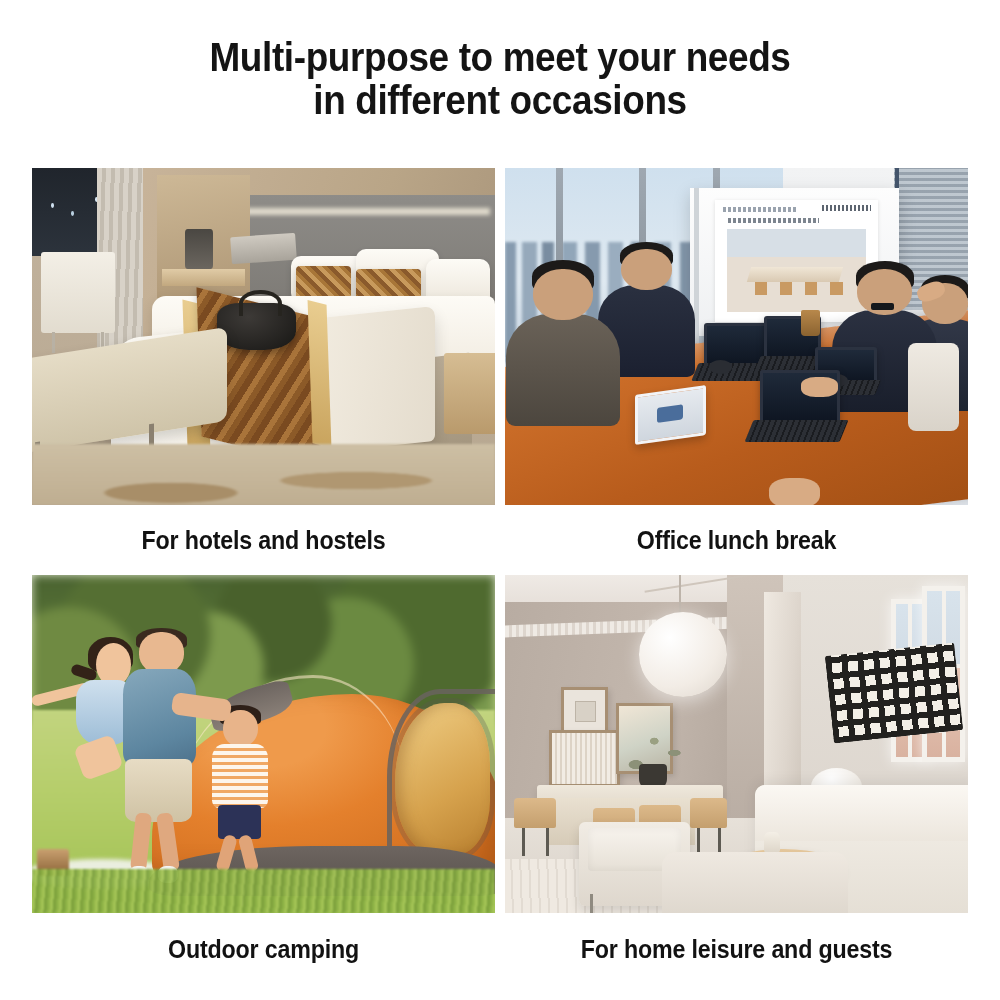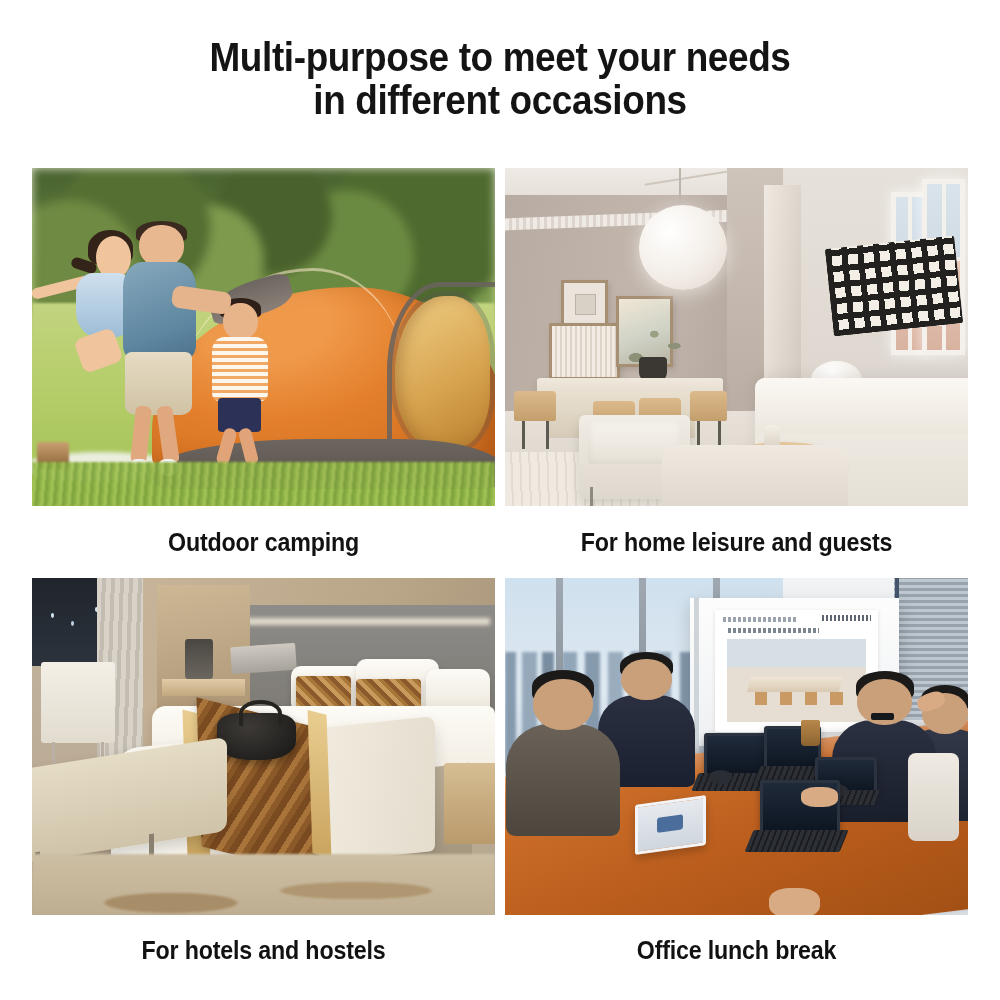--- a/index.html
+++ b/index.html
@@ -660,20 +660,144 @@
 </head>
 <body>
 
 <div class="page">
 
   <div class="headline">Multi-purpose to meet your needs
 in different occasions</div>
 
   <div class="grid">
 
+    <div class="row row2">
+
+      <div class="cell">
+        <div class="photo p3">
+          <div class="wall"></div>
+          <div class="headwall"></div>
+          <div class="headlight"></div>
+          <div class="windowdark"></div>
+          <div class="curt"></div>
+          <div class="whitechair">
+            <i style="left:14%"></i>
+            <i style="left:80%"></i>
+          </div>
+          <div class="cabinet2"></div>
+          <div class="shelf"></div>
+          <div class="kettle"></div>
+          <div class="sconce"></div>
+
+          <div class="pillow pw1"></div>
+          <div class="pillow pw2"></div>
+          <div class="pillow pw3"></div>
+          <div class="decopillow d1"></div>
+          <div class="decopillow d2"></div>
+
+          <div class="bedtop"></div>
+          <div class="basewrap"></div>
+          <div class="duvet"></div>
+          <div class="runnergold"></div>
+          <div class="runner"></div>
+          <div class="runnergold2"></div>
+          <div class="bag"></div>
+          <div class="bench">
+            <i style="left:6%"></i>
+            <i style="left:62%"></i>
+          </div>
+          <div class="nightstand"></div>
+          <div class="carpet"></div>
+        </div>
+        <div class="caption">For hotels and hostels</div>
+      </div>
+
+      <div class="cell">
+        <div class="photo p4">
+          <div class="sky"></div>
+          <div class="city"></div>
+          <div class="mullion m1"></div>
+          <div class="mullion m2"></div>
+          <div class="mullion m3"></div>
+          <div class="wallright"></div>
+          <div class="blinds"></div>
+          <div class="blindfr"></div>
+
+          <div class="board">
+            <div class="stand"></div>
+            <div class="slide">
+              <div class="tl"></div>
+              <div class="tr"></div>
+              <div class="h2"></div>
+              <div class="pic">
+                <div class="tbl"></div>
+                <div class="ch" style="left:20%"></div>
+                <div class="ch" style="left:38%"></div>
+                <div class="ch" style="left:56%"></div>
+                <div class="ch" style="left:74%"></div>
+              </div>
+            </div>
+          </div>
+
+          <div class="ctable"></div>
+
+          <div class="person pB">
+            <div class="body"></div>
+            <div class="hair"></div>
+            <div class="head"></div>
+          </div>
+          <div class="person pA">
+            <div class="body"></div>
+            <div class="hair"></div>
+            <div class="head"></div>
+          </div>
+          <div class="person pD">
+            <div class="body"></div>
+            <div class="hair"></div>
+            <div class="head"></div>
+          </div>
+          <div class="person pC">
+            <div class="body"></div>
+            <div class="hair"></div>
+            <div class="head"></div>
+          </div>
+          <div class="glasses"></div>
+          <div class="chairback"></div>
+
+          <div class="laptop lp1">
+              <div class="scr"></div>
+              <div class="kb"></div>
+            </div>
+          <div class="laptop lp2">
+              <div class="scr"></div>
+              <div class="kb"></div>
+            </div>
+          <div class="laptop lp4">
+              <div class="scr"></div>
+              <div class="kb"></div>
+            </div>
+          <div class="cup"></div>
+          <div class="mouse"></div>
+          <div class="mouse2"></div>
+          <div class="tablet">
+              <div class="ic"></div>
+            </div>
+          <div class="laptop lp3">
+              <div class="scr"></div>
+              <div class="kb"></div>
+            </div>
+          <div class="hand h2"></div>
+          <div class="hand h3"></div>
+          <div class="hand h1"></div>
+        </div>
+        <div class="caption">Office lunch break</div>
+      </div>
+
+    </div>
+
     <div class="row row1">
 
       <div class="cell">
         <div class="photo p1">
           <div class="trees"></div>
           <div class="field"></div>
           <div class="mat"></div>
           <div class="basket"></div>
 
           <div class="tent">
@@ -794,138 +918,14 @@
             <div class="pad"></div>
             <div class="leg" style="left:10%"></div>
             <div class="leg" style="left:86%"></div>
           </div>
           <div class="sofa2"></div>
         </div>
         <div class="caption">For home leisure and guests</div>
       </div>
 
     </div>
-
-    <div class="row row2">
-
-      <div class="cell">
-        <div class="photo p3">
-          <div class="wall"></div>
-          <div class="headwall"></div>
-          <div class="headlight"></div>
-          <div class="windowdark"></div>
-          <div class="curt"></div>
-          <div class="whitechair">
-            <i style="left:14%"></i>
-            <i style="left:80%"></i>
-          </div>
-          <div class="cabinet2"></div>
-          <div class="shelf"></div>
-          <div class="kettle"></div>
-          <div class="sconce"></div>
-
-          <div class="pillow pw1"></div>
-          <div class="pillow pw2"></div>
-          <div class="pillow pw3"></div>
-          <div class="decopillow d1"></div>
-          <div class="decopillow d2"></div>
-
-          <div class="bedtop"></div>
-          <div class="basewrap"></div>
-          <div class="duvet"></div>
-          <div class="runnergold"></div>
-          <div class="runner"></div>
-          <div class="runnergold2"></div>
-          <div class="bag"></div>
-          <div class="bench">
-            <i style="left:6%"></i>
-            <i style="left:62%"></i>
-          </div>
-          <div class="nightstand"></div>
-          <div class="carpet"></div>
-        </div>
-        <div class="caption">For hotels and hostels</div>
-      </div>
-
-      <div class="cell">
-        <div class="photo p4">
-          <div class="sky"></div>
-          <div class="city"></div>
-          <div class="mullion m1"></div>
-          <div class="mullion m2"></div>
-          <div class="mullion m3"></div>
-          <div class="wallright"></div>
-          <div class="blinds"></div>
-          <div class="blindfr"></div>
-
-          <div class="board">
-            <div class="stand"></div>
-            <div class="slide">
-              <div class="tl"></div>
-              <div class="tr"></div>
-              <div class="h2"></div>
-              <div class="pic">
-                <div class="tbl"></div>
-                <div class="ch" style="left:20%"></div>
-                <div class="ch" style="left:38%"></div>
-                <div class="ch" style="left:56%"></div>
-                <div class="ch" style="left:74%"></div>
-              </div>
-            </div>
-          </div>
-
-          <div class="ctable"></div>
-
-          <div class="person pB">
-            <div class="body"></div>
-            <div class="hair"></div>
-            <div class="head"></div>
-          </div>
-          <div class="person pA">
-            <div class="body"></div>
-            <div class="hair"></div>
-            <div class="head"></div>
-          </div>
-          <div class="person pD">
-            <div class="body"></div>
-            <div class="hair"></div>
-            <div class="head"></div>
-          </div>
-          <div class="person pC">
-            <div class="body"></div>
-            <div class="hair"></div>
-            <div class="head"></div>
-          </div>
-          <div class="glasses"></div>
-          <div class="chairback"></div>
-
-          <div class="laptop lp1">
-              <div class="scr"></div>
-              <div class="kb"></div>
-            </div>
-          <div class="laptop lp2">
-              <div class="scr"></div>
-              <div class="kb"></div>
-            </div>
-          <div class="laptop lp4">
-              <div class="scr"></div>
-              <div class="kb"></div>
-            </div>
-          <div class="cup"></div>
-          <div class="mouse"></div>
-          <div class="mouse2"></div>
-          <div class="tablet">
-              <div class="ic"></div>
-            </div>
-          <div class="laptop lp3">
-              <div class="scr"></div>
-              <div class="kb"></div>
-            </div>
-          <div class="hand h2"></div>
-          <div class="hand h3"></div>
-          <div class="hand h1"></div>
-        </div>
-        <div class="caption">Office lunch break</div>
-      </div>
-
-    </div>
   </div>
 </div>
 
 </body></html>

